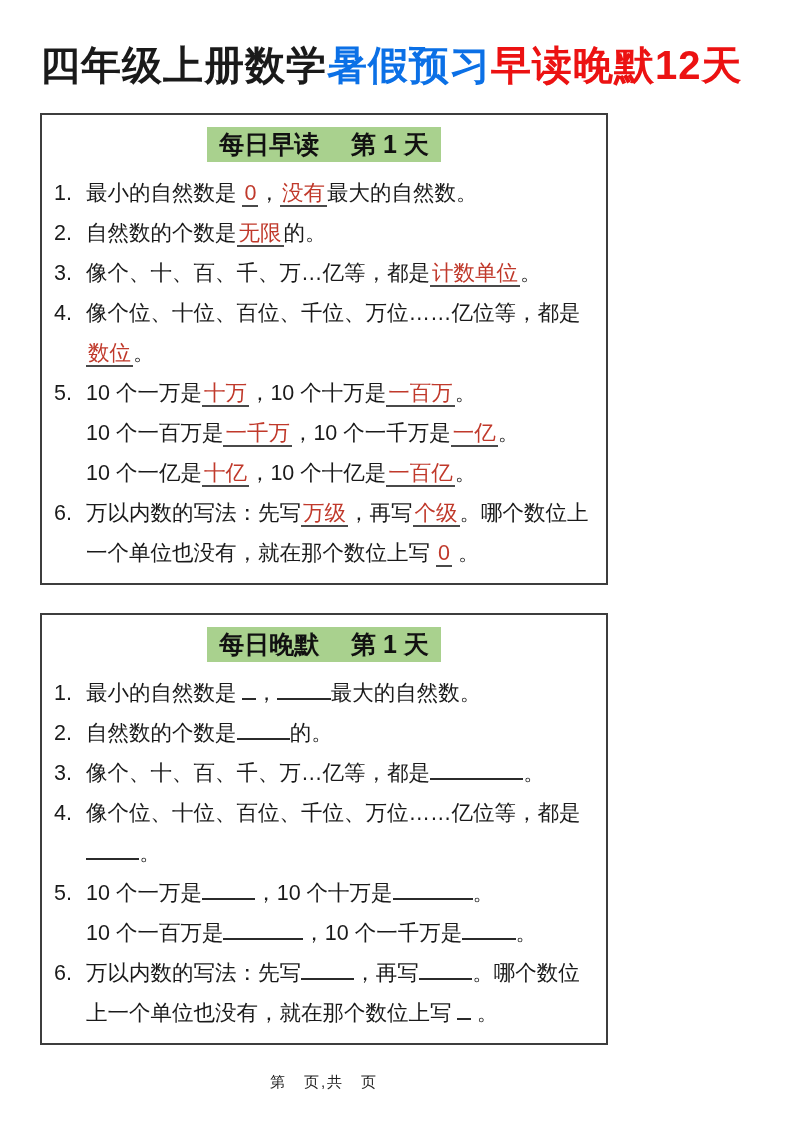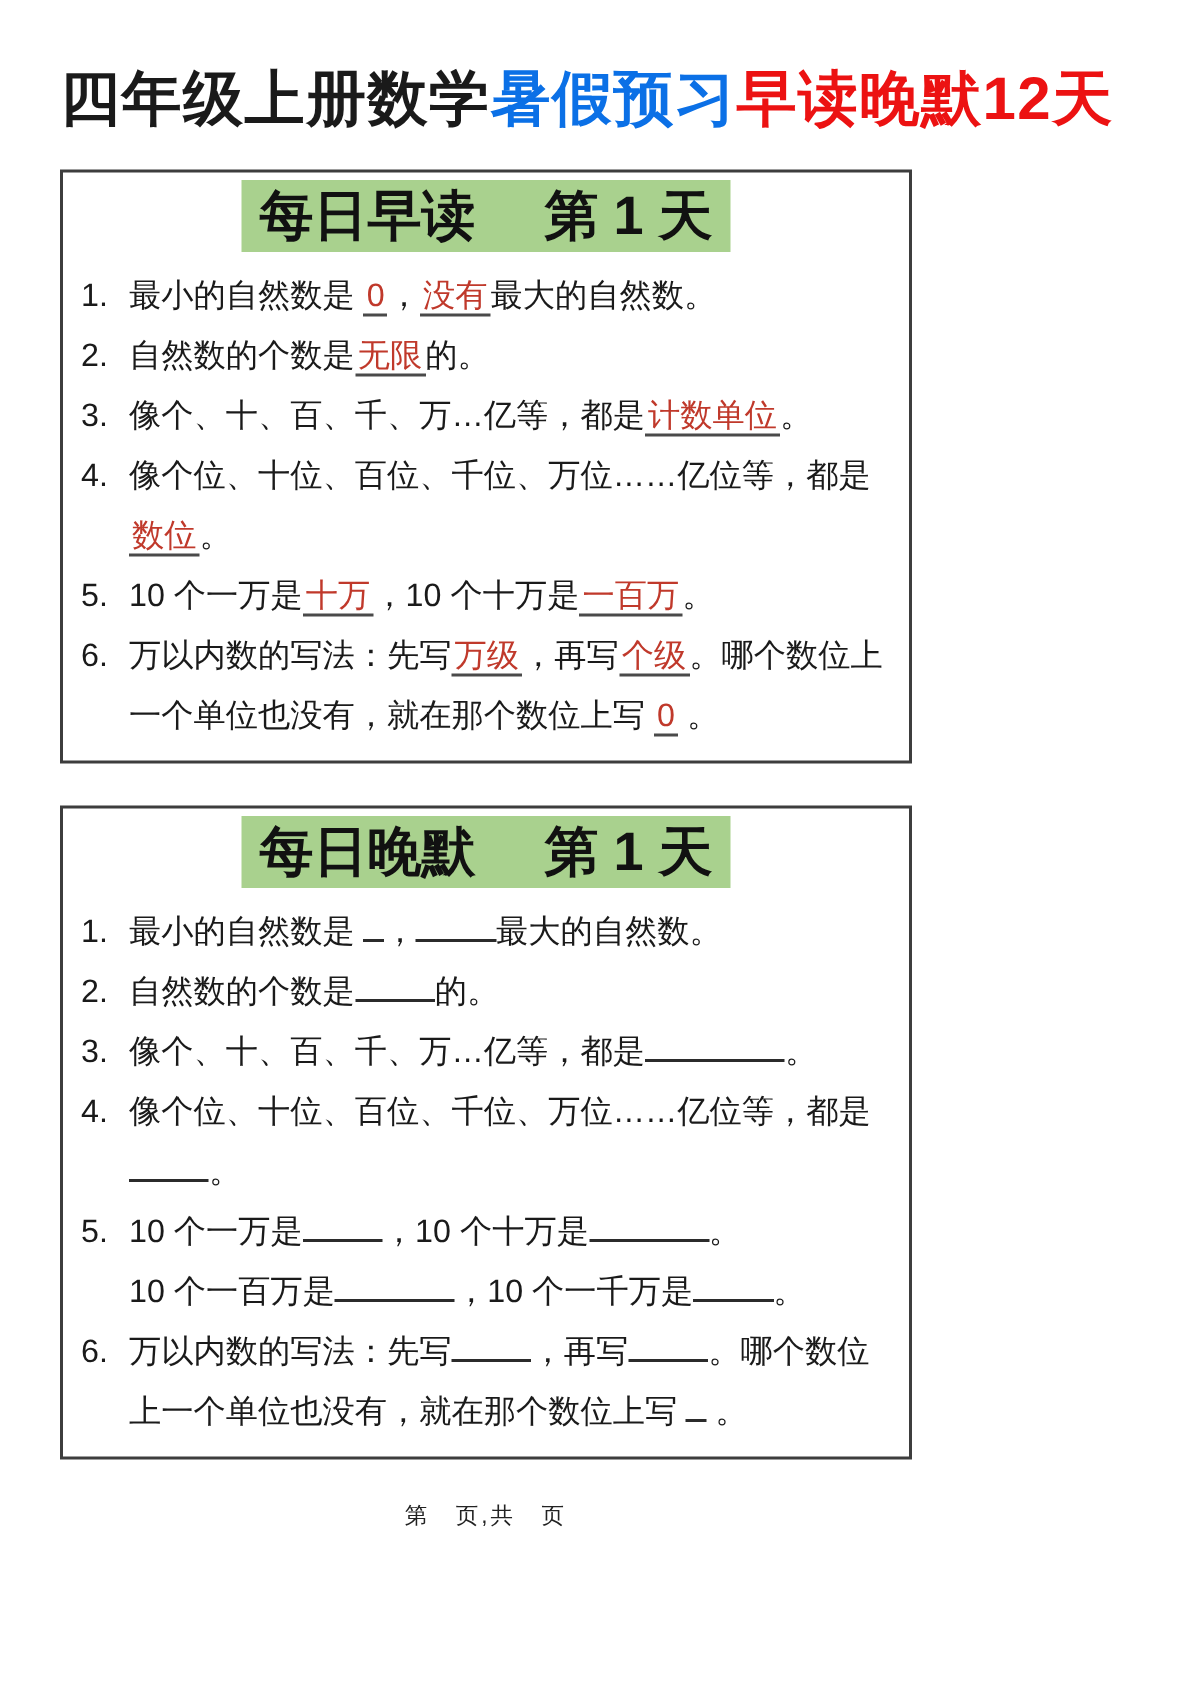--- a/index.html
+++ b/index.html
@@ -35,21 +35,21 @@
     margin-bottom: 28px;
     background: #fff;
   }
   .box-header {
     text-align: center;
     margin: 2px 0 6px 0;
     line-height: 38px;
   }
   .hl {
     background: var(--hl-green);
-    font-size: 36px;
+    font-size: 25px;
     font-weight: bold;
     padding: 3px 12px 4px 12px;
     color: #111;
   }
   .items { }
   .item {
     display: flex;
     font-size: 21.5px;
     line-height: 40px;
   }
@@ -107,21 +107,29 @@
   <div class="item">
     <span class="num">4.</span>
     <span class="txt"><span>像个位、十位、百位、千位、万位……亿位等，都是</span><span class="ans">数位</span><span>。</span></span>
   </div>
 
   <div class="item">
     <span class="num">5.</span>
     <span class="txt"><span>10 个一万是</span><span class="ans">十万</span><span>，10 个十万是</span><span class="ans">一百万</span><span>。</span></span>
   </div>
 
+  <div class="item">
+    <span class="num"></span>
+    <span class="txt"><span>10 个一百万是</span><span class="ans">一千万</span><span>，10 个一千万是</span><span class="ans">一亿</span><span>。</span></span>
+  </div>
 
+  <div class="item">
+    <span class="num"></span>
+    <span class="txt"><span>10 个一亿是</span><span class="ans">十亿</span><span>，10 个十亿是</span><span class="ans">一百亿</span><span>。</span></span>
+  </div>
 
 
   <div class="item">
     <span class="num">6.</span>
     <span class="txt"><span>万以内数的写法：先写</span><span class="ans">万级</span><span>，再写</span><span class="ans">个级</span><span>。哪个数位上一个单位也没有，就在那个数位上写 </span><span class="ans">0</span><span> 。</span></span>
   </div>
 </div>
   </section>
 
   <section class="box">

